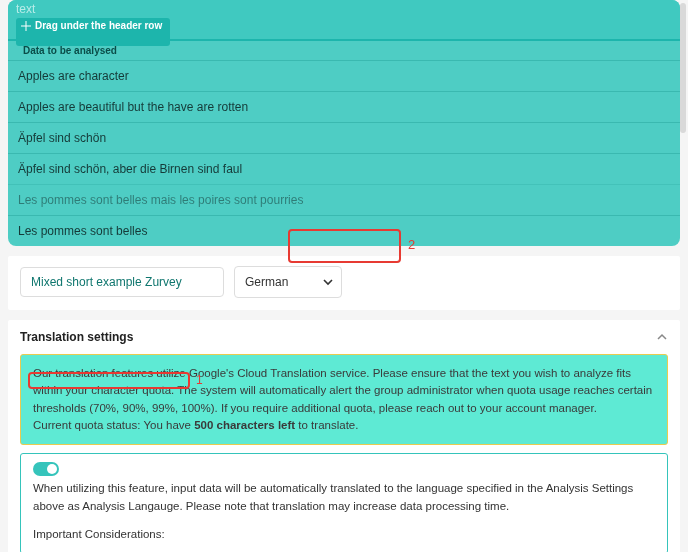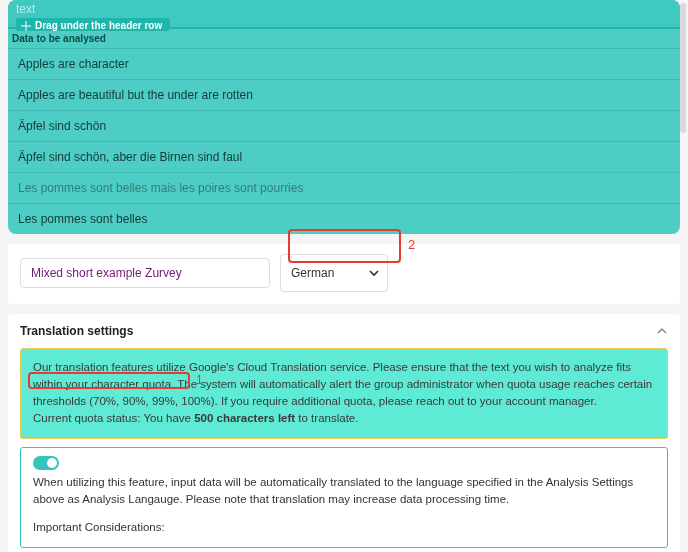--- a/index.html
+++ b/index.html
@@ -28,34 +28,34 @@
     background: #40c9c0;
     padding: 2px 8px;
     color: #b8ece8;
     font-size: 12px;
   }
   .drag-pill {
     display: inline-flex;
     align-items: center;
     background: #1db5ac;
     color: #fff;
-    padding: 2px 8px 0 5px;
+    padding: 2px 8px 15px 5px;
     border-radius: 3px;
     font-size: 10px;
     font-weight: 600;
     margin-top: 2px;
   }
   .drag-pill svg { margin-right: 4px; }
   .drag-line {
     height: 2px;
     background: #1db5ac;
     margin-top: -9px;
   }
   .subheader {
-    padding: 4px 4px;
+    padding: 4px 15px;
     font-size: 10px;
     font-weight: 600;
     color: #0a4d49;
     background: #4ecdc4;
   }
   .data-row {
     padding: 8px 10px;
     font-size: 12px;
     color: #153a38;
     border-top: 1px solid #3ab9b0;
@@ -91,35 +91,35 @@
     color: #222;
   }
   .chev { width: 12px; height: 12px; }
 
   .row-fields {
     display: flex;
     gap: 10px;
     align-items: center;
   }
   .text-input {
-    width: 250px;
+    width: 204px;
     height: 30px;
     border: 1px solid #ddd;
     border-radius: 4px;
     padding: 0 10px;
     font-size: 12px;
-    color: #701a75;
+    color: #0f766e;
   }
   .select-wrap {
     position: relative;
     width: 108px;
   }
   .select-box {
     width: 100%;
-    height: 38px;
+    height: 32px;
     border: 1px solid #ddd;
     border-radius: 4px;
     padding: 0 26px 0 10px;
     font-size: 12px;
     color: #333;
     display: flex;
     align-items: center;
     background: #fff;
   }
   .select-chev {
@@ -209,21 +209,21 @@
           <svg width="10" height="10" viewBox="0 0 10 10">
               <path d="M5 0 L6 1 L5.5 1 L5.5 4.5 L9 4.5 L9 4 L10 5 L9 6 L9 5.5 L5.5 5.5 L5.5 9 L6 9 L5 10 L4 9 L4.5 9 L4.5 5.5 L1 5.5 L1 6 L0 5 L1 4 L1 4.5 L4.5 4.5 L4.5 1 L4 1 Z" fill="#fff"></path>
             </svg>
           <span>Drag under the header row</span>
         </span>
       </div>
     </div>
     <div class="drag-line"></div>
     <div class="subheader">Data to be analysed</div>
     <div class="data-row">Apples are character</div>
-    <div class="data-row">Apples are beautiful but the under are rotten</div>
+    <div class="data-row">Apples are beautiful but the have are rotten</div>
     <div class="data-row">Äpfel sind schön</div>
     <div class="data-row">Äpfel sind schön, aber die Birnen sind faul</div>
     <div class="data-row faded">Les pommes sont belles mais les poires sont pourries</div>
     <div class="data-row">Les pommes sont belles</div>
   </div>
 
   <div class="scrollbar-track"></div>
 
   <div class="panel">
     <div class="row-fields">

